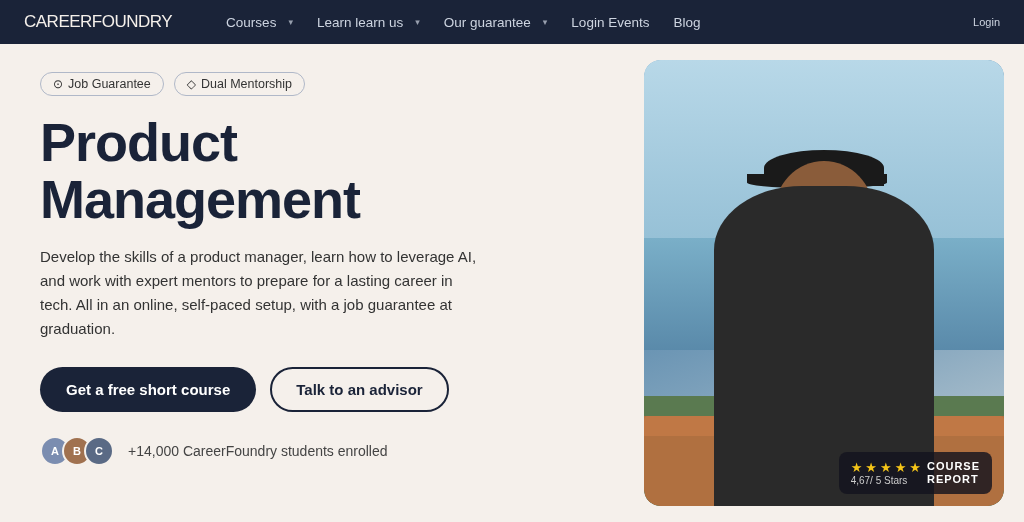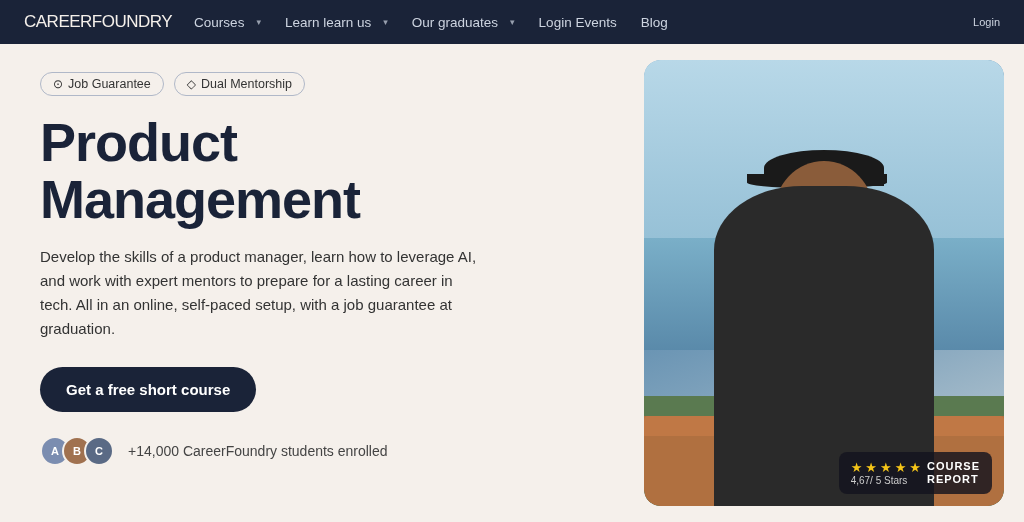--- a/index.html
+++ b/index.html
@@ -17,21 +17,21 @@
       display: flex;
       align-items: center;
       padding: 0 24px;
       gap: 0;
     }
     .nav-logo {
       font-weight: 900;
       font-size: 17px;
       color: #fff;
       letter-spacing: -0.5px;
-      margin-right: 12px;
+      margin-right: 44px;
       white-space: nowrap;
     }
     .nav-logo span { color: #f5f0eb; font-weight: 400; }
     .nav-links {
       display: flex;
       align-items: center;
       gap: 4px;
       flex: 1;
     }
     .nav-link {
@@ -323,21 +323,21 @@
   <div class="nav-links">
     <div class="nav-link">
       <span>Courses</span>
       <span class="nav-chevron">▾</span>
     </div>
     <div class="nav-link">
       <span>Learn learn us</span>
       <span class="nav-chevron">▾</span>
     </div>
     <div class="nav-link">
-      <span>Our graduates</span>
+      <span>Our guarantee</span>
       <span class="nav-chevron">▾</span>
     </div>
     <div class="nav-link">
       <span>Login Events</span>
     </div>
     <div class="nav-link">
       <span>Blog</span>
     </div>
   </div>
   <div class="nav-login">Login</div>
@@ -360,20 +360,21 @@
 
     <h1 class="heading">
       <span>Product</span><br>
       <span>Management</span>
     </h1>
 
     <p class="description">Develop the skills of a product manager, learn how to leverage AI, and work with expert mentors to prepare for a lasting career in tech. All in an online, self-paced setup, with a job guarantee at graduation.</p>
 
     <div class="buttons">
       <button class="btn-primary">Get a free short course</button>
+      <button class="btn-secondary">Talk to an advisor</button>
     </div>
 
     <div class="enrolled">
       <div class="avatar-group">
         <div class="avatar">A</div>
         <div class="avatar">B</div>
         <div class="avatar">C</div>
       </div>
       <span class="enrolled-text">+14,000 CareerFoundry students enrolled</span>
     </div>

